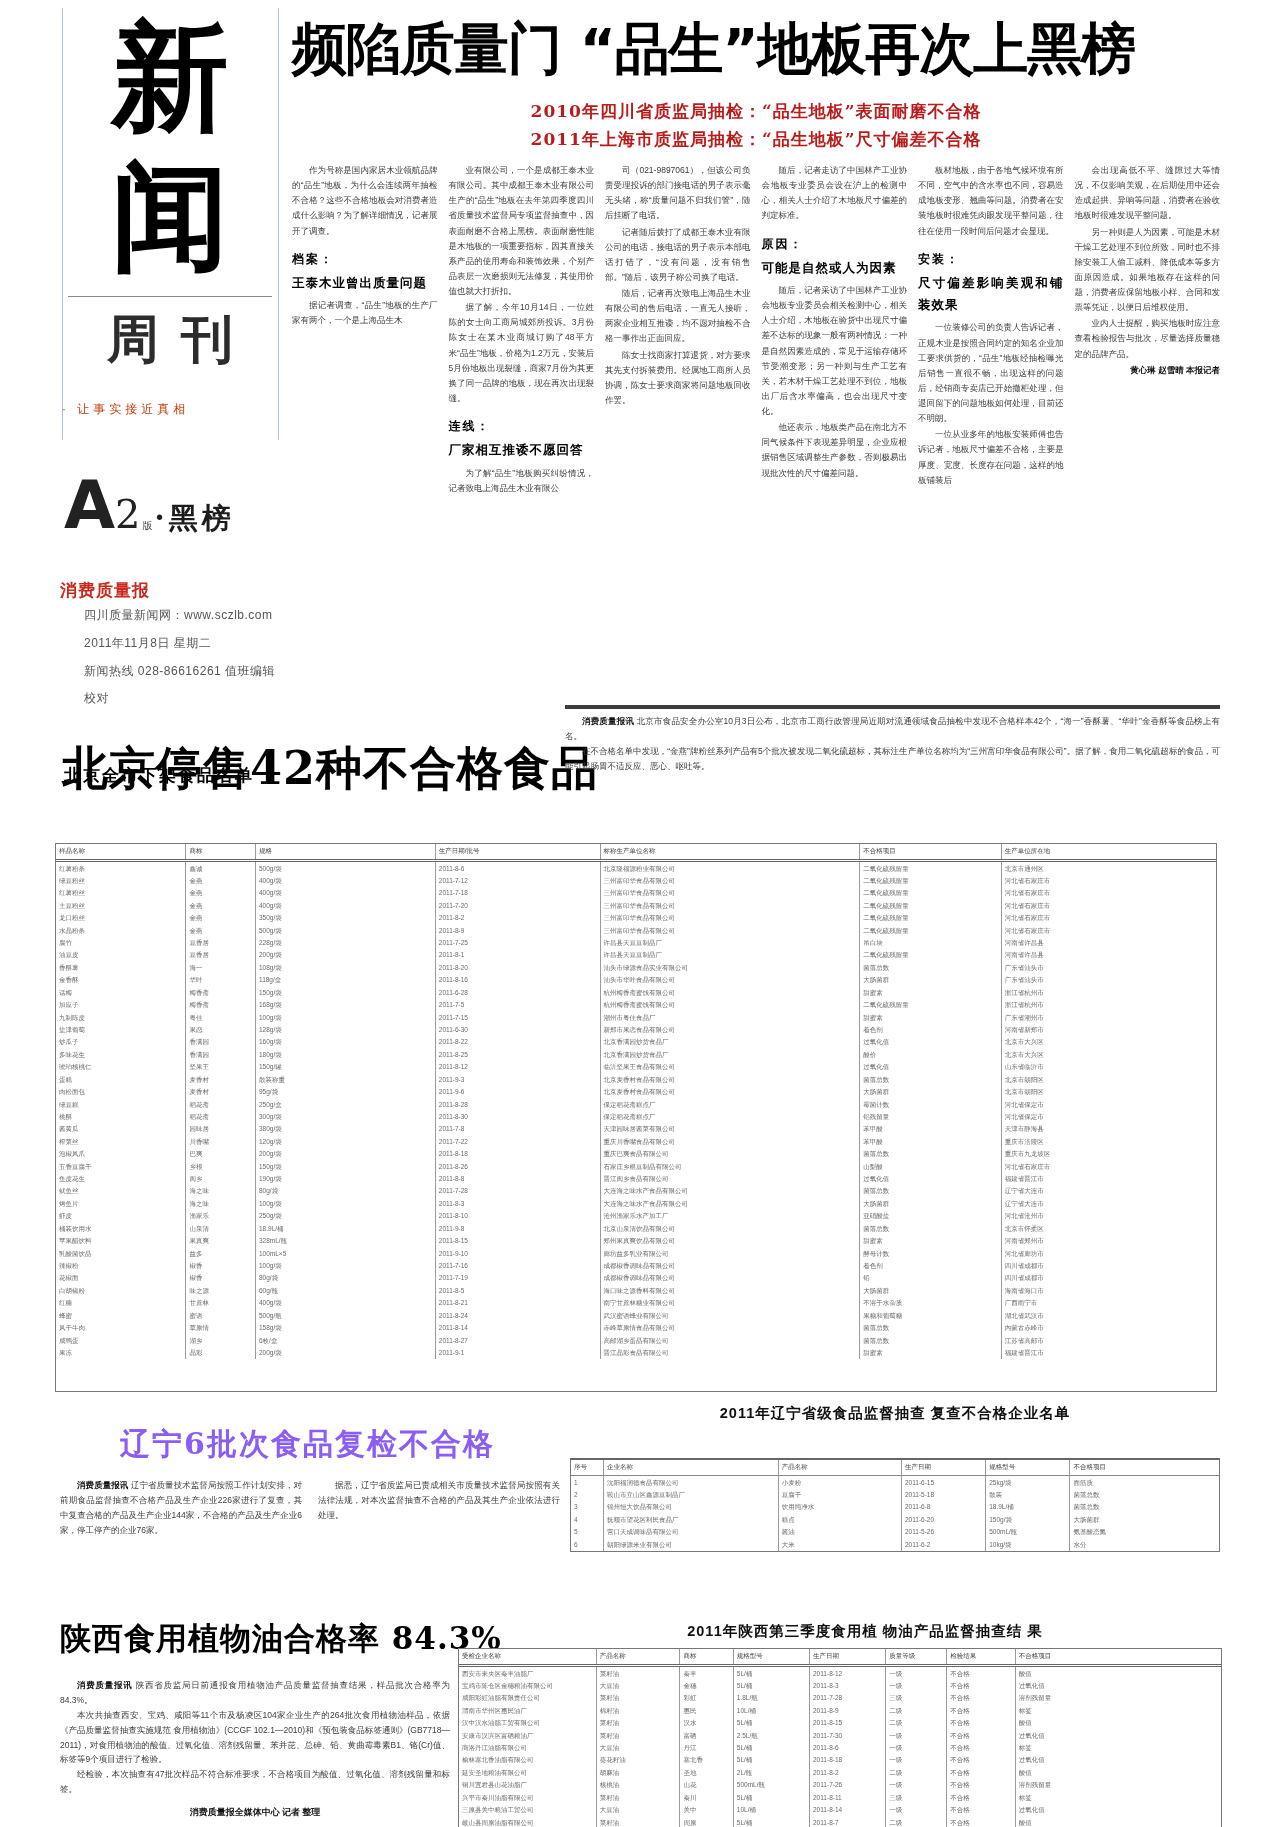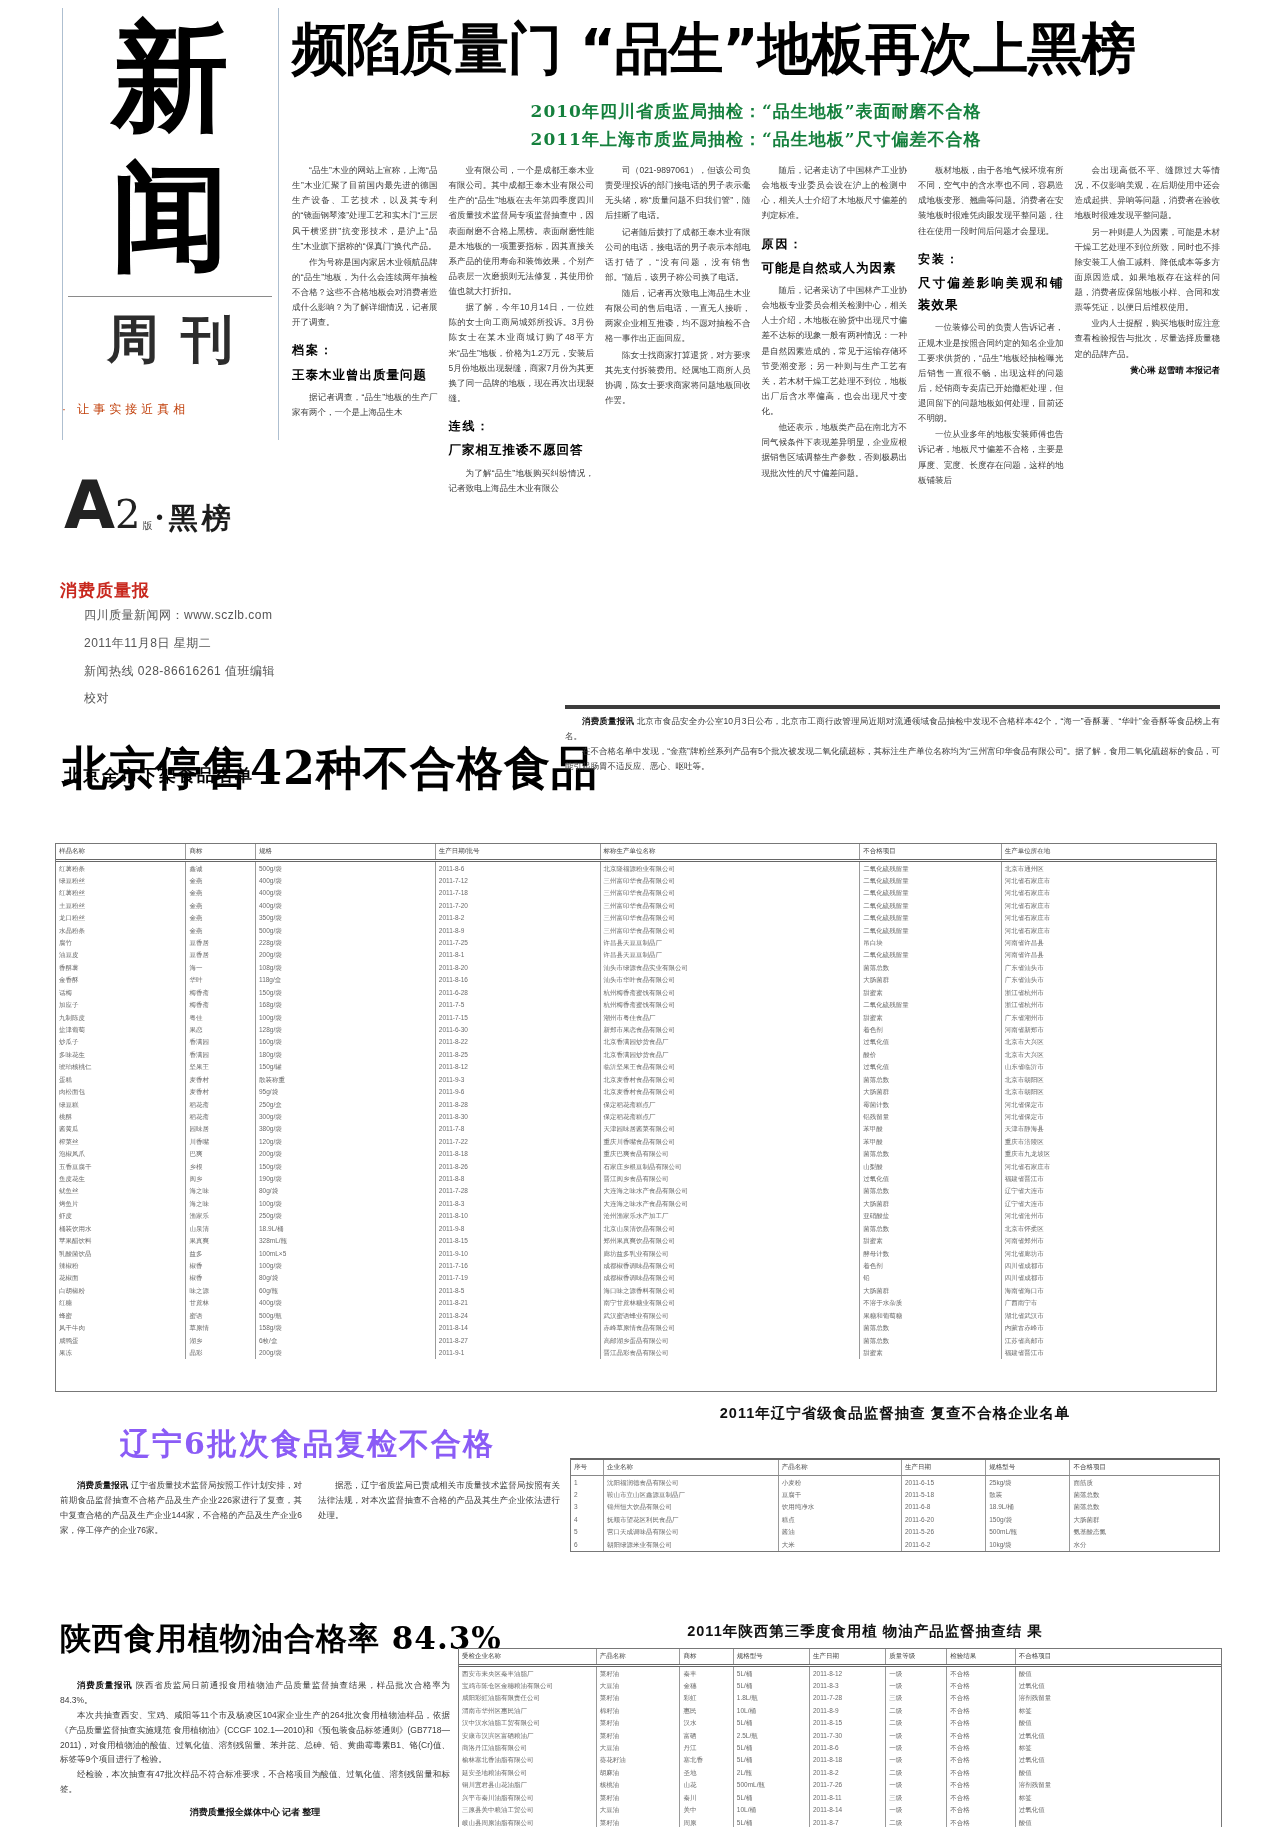--- a/index.html
+++ b/index.html
@@ -19,21 +19,21 @@
   .pgA{font-size:66px;font-weight:900;line-height:.9;font-family:"DejaVu Sans",sans-serif;}
   .pg2{font-size:40px;font-weight:400;font-family:"DejaVu Serif",serif;}
   .pgU{font-size:10px;color:#444;margin:0 2px 6px 2px;align-self:flex-end;}
   .pgS{font-size:29px;font-weight:700;color:#1c1c1c;font-family:"DejaVu Serif",serif;letter-spacing:4px;}
   .paperName{font-size:17px;font-weight:900;color:#c8281e;margin-top:40px;letter-spacing:1px;}
   .mastInfo{font-size:12px;color:#555;line-height:2.3;letter-spacing:.5px;margin-left:24px;}
   
   #leadHead{left:292px;top:12px;width:928px;font-size:56px;font-weight:900;color:#000;
             white-space:nowrap;letter-spacing:-1px;transform:scaleX(.98);transform-origin:left;
             font-family:"DejaVu Sans",sans-serif;}
-  .deck{left:292px;width:928px;text-align:center;font-size:17px;font-weight:700;color:#15803d;
+  .deck{left:292px;width:928px;text-align:center;font-size:17px;font-weight:700;color:#b91c1c;
         font-family:"DejaVu Serif",serif;letter-spacing:1px;}
   #leadBody{left:292px;top:163px;width:928px;height:538px;display:flex;gap:11px;}
   .col{flex:1;min-width:0;font-size:8.5px;line-height:1.78;color:#3c3c3c;text-align:justify;}
   .col p{margin:0;text-indent:2em;}
   .col p+p{margin-top:1px;}
   .subhead{margin:10px 0 4px 0;font-weight:900;color:#000;}
   .subhead .sh1{font-size:12px;letter-spacing:2px;}
   .subhead .sh2{font-size:12.5px;letter-spacing:1px;margin-top:2px;}
   .by{margin-top:10px;text-align:right;font-weight:700;color:#111;text-indent:0 !important;}
   #divider{left:565px;top:705px;width:655px;height:4px;background:#3d3d3d;}
@@ -100,21 +100,20 @@
       <div>2011年11月8日 星期二</div>
       <div>新闻热线 028-86616261 值班编辑 校对</div>
     </div>
   </div>
 
   <div id="leadHead" class="abs">频陷质量门 “品生”地板再次上黑榜</div>
   <div class="deck abs" style="top:100px;">2010年四川省质监局抽检：“品生地板”表面耐磨不合格</div>
   <div class="deck abs" style="top:128px;">2011年上海市质监局抽检：“品生地板”尺寸偏差不合格</div>
   <div id="leadBody" class="abs">
       <div class="col">
-        <p class="bp">“品生”木业的网站上宣称，上海“品生”木业汇聚了目前国内最先进的德国生产设备、工艺技术，以及其专利的“镜面钢琴漆”处理工艺和实木门“三层风干横竖拼”抗变形技术，是沪上“品生”木业旗下据称的“保真门”换代产品。</p>
         <p class="bp">作为号称是国内家居木业领航品牌的“品生”地板，为什么会连续两年抽检不合格？这些不合格地板会对消费者造成什么影响？为了解详细情况，记者展开了调查。</p>
         <div class="subhead">
           <div class="sh1">档案：</div>
           <div class="sh2">王泰木业曾出质量问题</div>
         </div>
         <p class="bp">据记者调查，“品生”地板的生产厂家有两个，一个是上海品生木</p>
       </div>
       <div class="col">
         <p class="bp">业有限公司，一个是成都王泰木业有限公司。其中成都王泰木业有限公司生产的“品生”地板在去年第四季度四川省质量技术监督局专项监督抽查中，因表面耐磨不合格上黑榜。表面耐磨性能是木地板的一项重要指标，因其直接关系产品的使用寿命和装饰效果，个别产品表层一次磨损则无法修复，其使用价值也就大打折扣。</p>
         <p class="bp">据了解，今年10月14日，一位姓陈的女士向工商局城郊所投诉。3月份陈女士在某木业商城订购了48平方米“品生”地板，价格为1.2万元，安装后5月份地板出现裂缝，商家7月份为其更换了同一品牌的地板，现在再次出现裂缝。</p>

